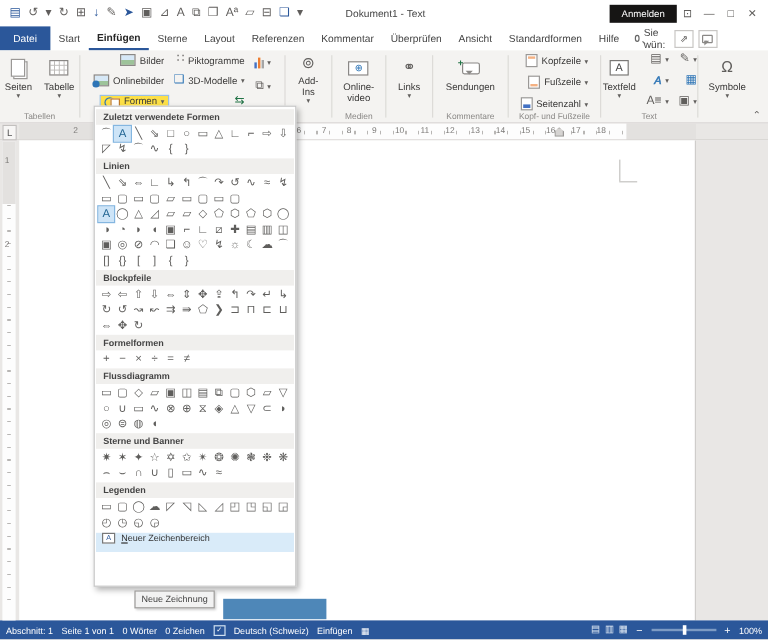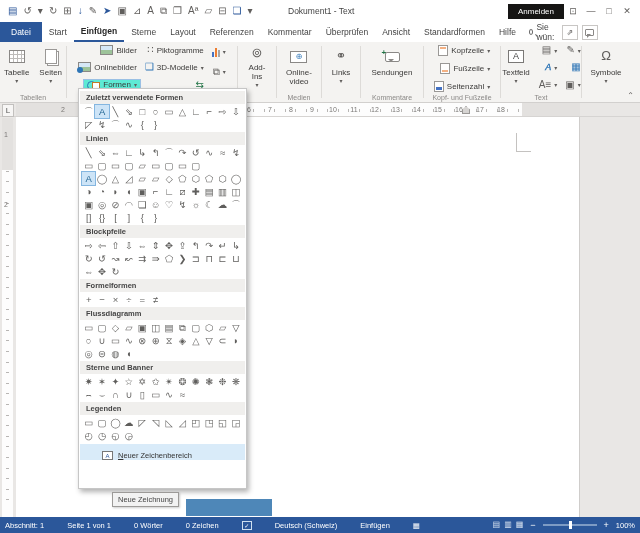--- a/index.html
+++ b/index.html
@@ -33,21 +33,21 @@
   .ribbon{position:absolute;top:42px;left:0;width:640px;height:61px;background:#f4f3f1;border-bottom:1px solid #d2d0ce;display:flex;}
   .rb-group{position:relative;display:flex;justify-content:center;gap:2px;padding:3px 2px 12px;}
   .rb-sep{width:1px;background:#dddbd8;margin:4px 0;}
   .rb-label{position:absolute;bottom:1px;left:0;width:100%;text-align:center;font-size:7px;color:#8a8886;white-space:nowrap;}
   .big-btn{display:flex;flex-direction:column;align-items:center;justify-content:flex-start;font-size:8px;color:#3b3a39;padding:1px 4px;cursor:pointer;text-align:center;line-height:1.15;}
   .big-icn{height:21px;display:flex;align-items:center;justify-content:center;font-size:13px;color:#605e5c;margin-bottom:1px;}
   .drop::after{content:"▾";font-size:6px;color:#605e5c;display:block;margin-top:1px;}
   .small-col{display:flex;flex-direction:column;justify-content:flex-start;gap:7px;align-items:flex-end;}
   .small-btn{display:flex;align-items:center;gap:3px;height:13px;padding:0 3px;cursor:pointer;white-space:nowrap;color:#3b3a39;}
   .small-btn .sb-caret{font-size:6px;color:#605e5c;}
-  .small-btn.hl{background:#5eead4;outline:1px solid #9ac0e4;}
+  .small-btn.hl{background:#fde047;outline:1px solid #9ac0e4;}
   .icon-pic{width:13px;height:10px;border:1px solid #8a8886;background:linear-gradient(180deg,#d6e8f7 55%,#9dc39a 45%);position:relative;display:inline-block;}
   .icon-pic.online::after{content:"";position:absolute;left:-2px;bottom:-2px;width:6px;height:6px;border-radius:50%;background:#2e75b6;}
   .icon-shapes{width:13px;height:10px;position:relative;display:inline-block;}
   .icon-shapes::before{content:"";position:absolute;left:0;top:1px;width:7px;height:7px;border:1px solid #2e75b6;border-radius:50%;}
   .icon-shapes::after{content:"";position:absolute;right:0;bottom:0;width:6px;height:6px;border:1px solid #c07a28;background:#fff;}
   .gl{font-size:10px;color:#605e5c;line-height:1;}
   .gl.green{color:#217346;}
   .gl.blue{color:#2e75b6;}
   .icon-chart{display:inline-flex;align-items:flex-end;gap:1px;height:11px;}
   .icon-chart i{display:block;width:2px;background:#4472c4;}
@@ -87,31 +87,31 @@
   .cropv{position:absolute;left:500px;top:16px;width:1px;height:18px;background:#c4c2c0;}
   .croph{position:absolute;left:500px;top:34px;width:15px;height:1px;background:#c4c2c0;}
   .preview-rect{position:absolute;left:186px;top:382px;width:86px;height:17px;}
 
   
   .shapes-menu{position:absolute;left:78px;top:88px;width:169px;height:401px;background:#fff;border:1px solid #c6c6c6;box-shadow:2px 3px 5px rgba(0,0,0,.3);z-index:50;display:flex;flex-direction:column;padding:1px 0;}
   .menu-header{height:13px;line-height:13px;background:#f0efed;color:#444;font-size:7.5px;font-weight:bold;padding:0 6px;margin:1px 1px 1px;}
   .shape-row{display:flex;padding:0 3px;height:13px;}
   .shape-cell{width:13.4px;height:13px;font-size:9.5px;line-height:13px;text-align:center;color:#5f5e5c;cursor:pointer;overflow:hidden;}
   .shape-cell.sel{background:#cde4f7;outline:1px solid #84b6e0;color:#1f6391;}
-  .nzb{display:flex;align-items:flex-end;gap:5px;height:16px;background:#d9ebf9;margin:2px 1px 1px;padding:0 22px;cursor:pointer;}
+  .nzb{display:flex;align-items:flex-start;gap:5px;height:16px;background:#d9ebf9;margin:2px 1px 1px;padding:0 5px;cursor:pointer;}
   .nzb-icon{width:11px;height:9px;border:1px solid #777;font-size:6px;color:#2b579a;display:flex;align-items:center;justify-content:center;background:#fff;}
   .nzb-label{font-size:7.5px;color:#333;}
   .nzb-label u{text-decoration:underline;}
 
   
   .tooltip{position:absolute;left:112px;top:492px;height:15px;background:#f2f2f2;border:1px solid #9c9a98;box-shadow:1px 1px 2px rgba(0,0,0,.2);font-size:7.5px;color:#444;display:flex;align-items:center;padding:0 5px;z-index:60;}
 
   
   .statusbar{position:absolute;left:0;top:517px;width:640px;height:16px;background:#2b579a;color:#fff;display:flex;align-items:center;font-size:7.5px;padding:0 5px;}
-  .sb-left{display:flex;align-items:center;gap:23px;}
+  .sb-left{display:flex;align-items:center;gap:7px;}
   .sb-left span{cursor:pointer;white-space:nowrap;}
   .sb-proof{width:10px;height:9px;border:1px solid #cfe0f0;font-size:6px;display:flex;align-items:center;justify-content:center;color:#fff;cursor:pointer;}
   .sb-right{margin-left:auto;display:flex;align-items:center;gap:7px;}
   .sb-view{font-size:8px;color:#dce6f2;cursor:pointer;line-height:1;}
   .zslider{width:54px;height:2px;background:#7d9bc4;position:relative;cursor:pointer;}
   .zhandle{position:absolute;left:26px;top:-3px;width:3px;height:8px;background:#fff;}
   .zbtn{cursor:pointer;font-size:9px;color:#fff;line-height:1;}
 </style>
 </head>
 <body>
@@ -172,29 +172,29 @@
       <span class="mini-box">
           <span class="icon-bubble"></span>
         </span>
     </div>
   </div>
 
   <div class="ribbon">
     <div class="rb-group" style="width:66px">
       <div class="big-btn drop">
         <span class="big-icn">
+            <span class="icon-pagebig"></span>
+          </span>
+        <span>Seiten</span>
+      </div>
+      <div class="big-btn drop">
+        <span class="big-icn">
             <span class="icon-table"></span>
           </span>
         <span>Tabelle</span>
-      </div>
-      <div class="big-btn drop">
-        <span class="big-icn">
-            <span class="icon-pagebig"></span>
-          </span>
-        <span>Seiten</span>
       </div>
       <div class="rb-label">Tabellen</div>
     </div>
     <div class="rb-sep"></div>
 
     <div class="rb-group" style="width:170px">
       <div class="small-col">
         <div class="small-btn">
           <span class="icon-pic"></span>
           <span>Bilder</span>

